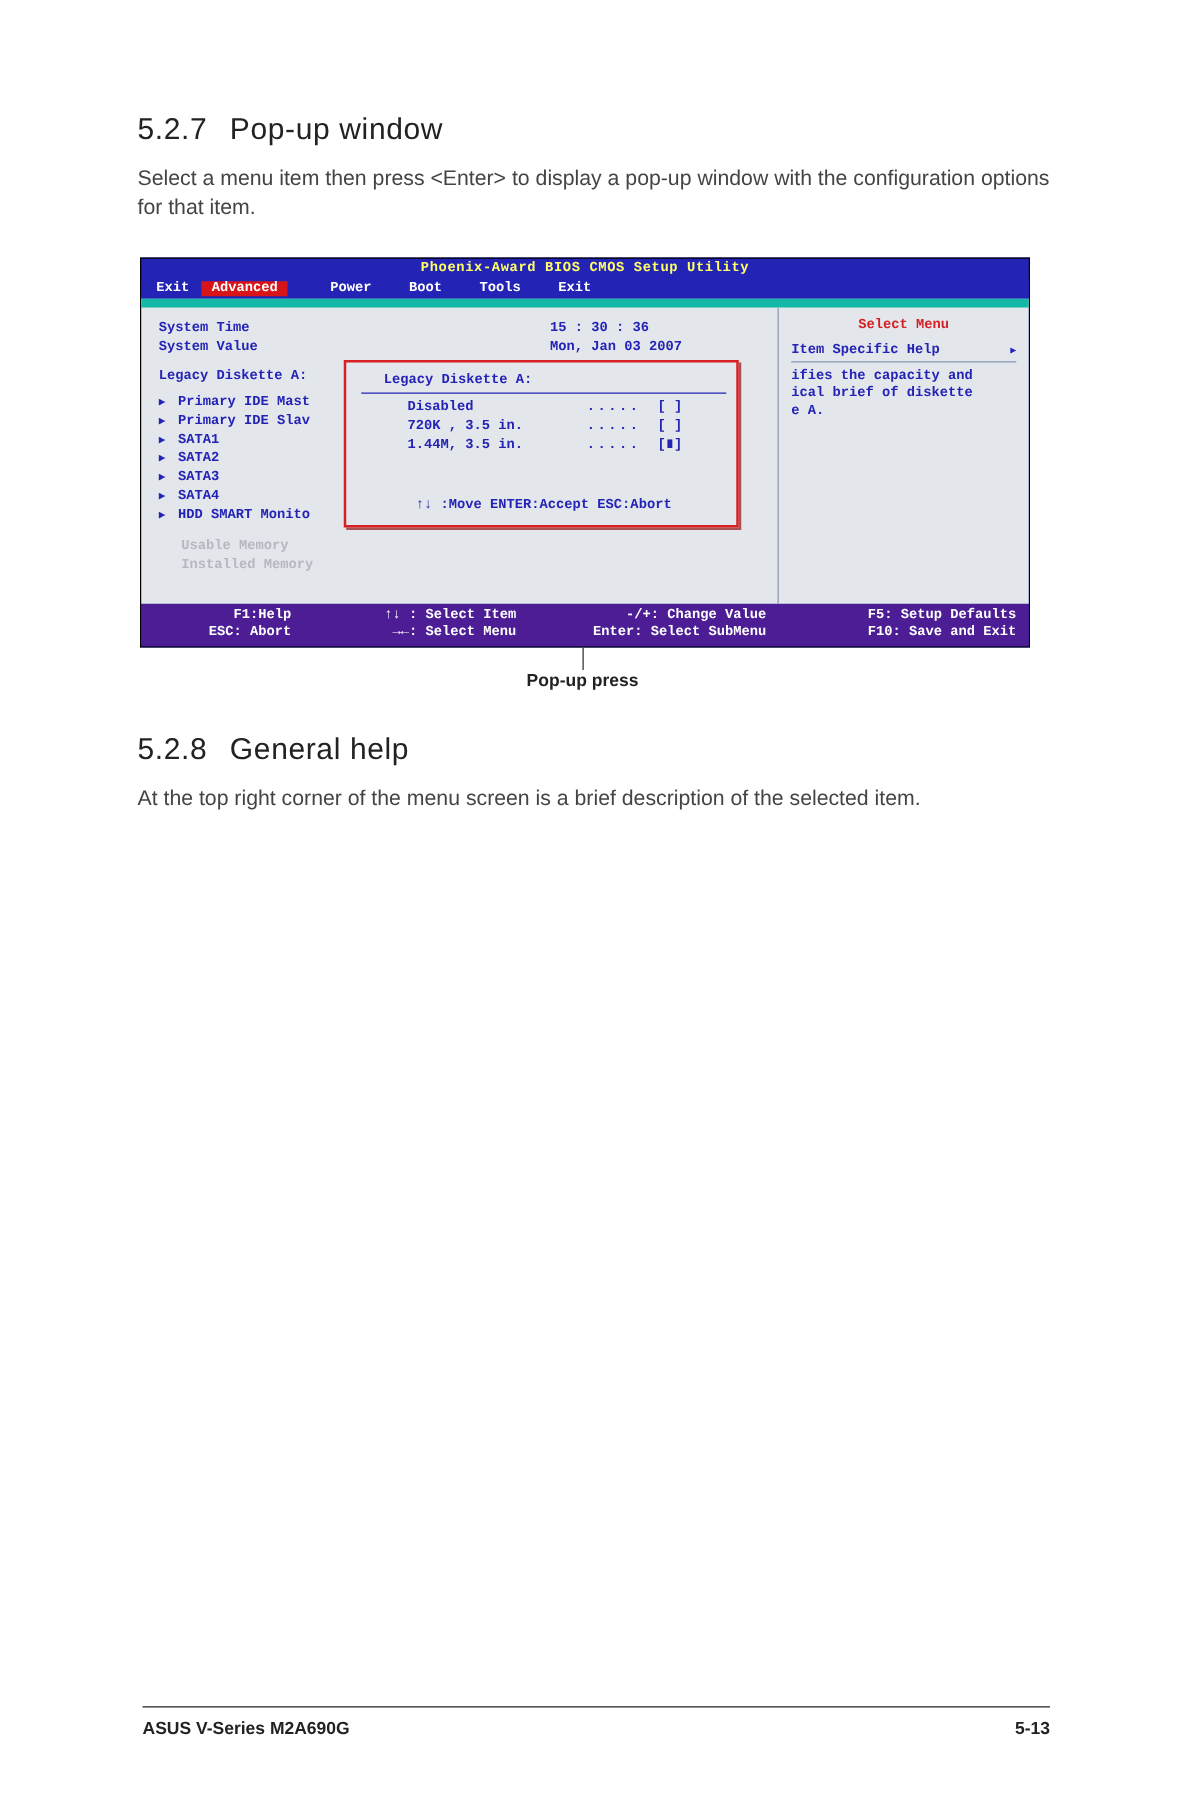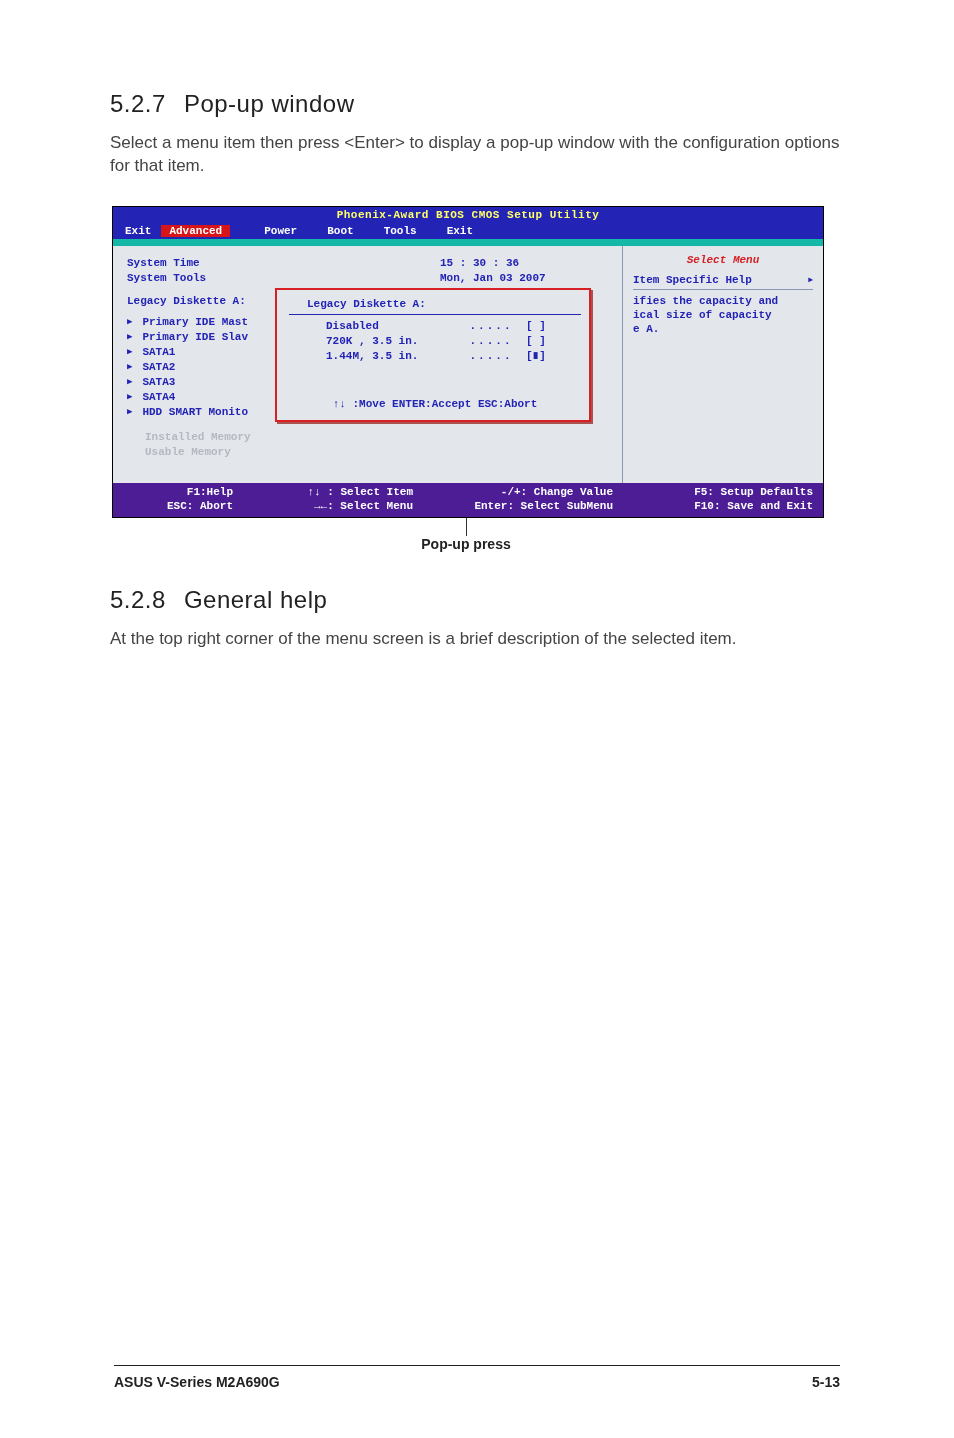--- a/index.html
+++ b/index.html
@@ -227,21 +227,21 @@
       <span class="menu">Exit</span>
     </div>
 
     <div class="bios-body">
       <div class="bios-left">
         <div class="row">
           <span class="lbl">System Time</span>
           <span class="val">15 : 30 : 36</span>
         </div>
         <div class="row">
-          <span class="lbl">System Tools</span>
+          <span class="lbl">System Value</span>
           <span class="val">Mon, Jan 03 2007</span>
         </div>
         <div style="height:8px;"></div>
         <div class="row">
           <span class="lbl">Legacy Diskette A:</span>
           <span class="val" style="color:#ffff66; position:relative; top:0;">[1.44M, 3.5 in.</span>
         </div>
         <div style="height:6px;"></div>
 
         <div class="submenu-row">
@@ -268,24 +268,24 @@
           <span class="tri">▶</span>
           <span>SATA4</span>
         </div>
         <div class="submenu-row">
           <span class="tri">▶</span>
           <span>HDD SMART Monito</span>
         </div>
 
         <div style="height:10px;"></div>
         <div class="row disabled">
+          <span class="lbl" style="margin-left:18px;">Usable Memory</span>
+        </div>
+        <div class="row disabled">
           <span class="lbl" style="margin-left:18px;">Installed Memory</span>
-        </div>
-        <div class="row disabled">
-          <span class="lbl" style="margin-left:18px;">Usable Memory</span>
         </div>
 
         <div class="popup">
           <div class="popup-title">Legacy Diskette A:</div>
           <div class="popup-divider"></div>
           <div class="popup-opt">
             <span class="olbl">Disabled</span>
             <span class="dots">.....</span>
             <span class="mark">[ ]</span>
           </div>
@@ -297,28 +297,28 @@
           <div class="popup-opt">
             <span class="olbl">1.44M, 3.5 in.</span>
             <span class="dots">.....</span>
             <span class="mark">[∎]</span>
           </div>
           <div class="popup-nav">↑↓ :Move   ENTER:Accept   ESC:Abort</div>
         </div>
       </div>
 
       <div class="bios-right">
-        <div class="right-title" style="color:#d62024;font-style:italic;">Select Menu</div>
+        <div class="right-title" style="color:#d62024;">Select Menu</div>
         <div class="right-help-label">
           <span>Item Specific Help</span>
           <span class="tri2">▶</span>
         </div>
         <div class="right-help-body">
           <div>ifies the capacity and</div>
-          <div>ical size of capacity</div>
+          <div>ical brief of diskette</div>
           <div>e A.</div>
         </div>
       </div>
     </div>
 
     <div class="bios-footer">
       <div class="frow">
         <span class="fcell" style="flex:0 0 110px;">F1:Help</span>
         <span class="fcell" style="flex:0 0 180px;">↑↓ : Select Item</span>
         <span class="fcell" style="flex:0 0 200px;">-/+: Change Value</span>

